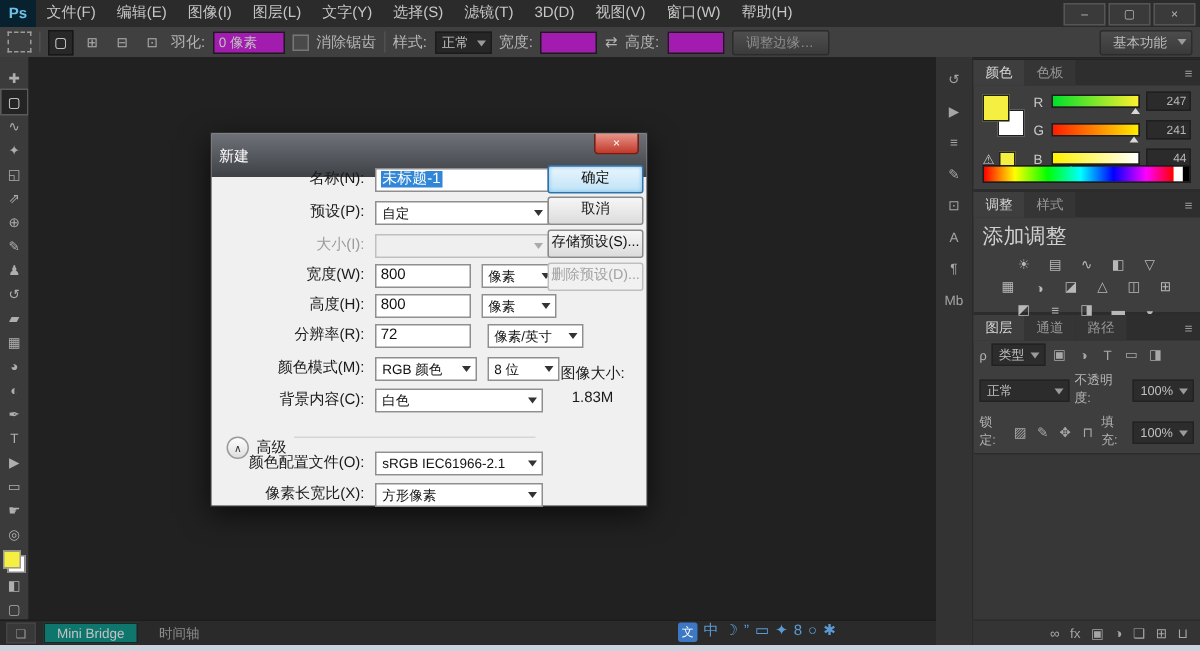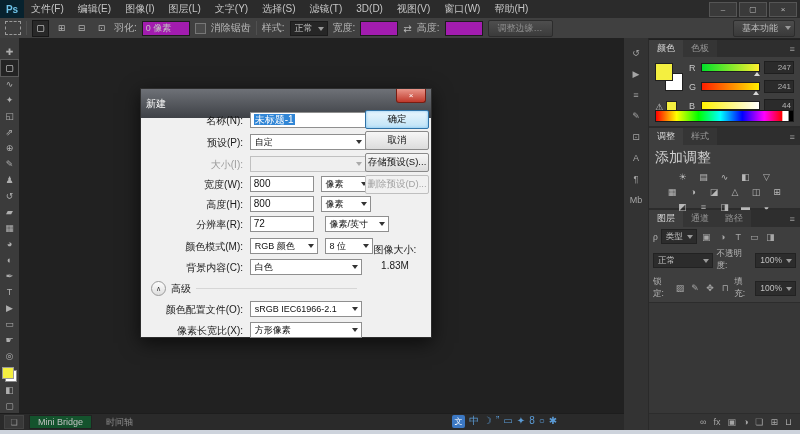--- a/index.html
+++ b/index.html
@@ -87,21 +87,21 @@
   .l-icon{display:flex;align-items:center;justify-content:center;color:#a8a8a8;
           width:13px;height:13px;font-size:9px;}
   .layers-list{flex:1;background:#373737;border-top:1px solid #2c2c2c;border-bottom:1px solid #2c2c2c;}
   .l-footer{height:16px;background:#343434;display:flex;align-items:center;justify-content:flex-end;
             gap:7px;padding:0 8px;color:#a5a5a5;font-size:9px;}
   
   .bottombar{position:absolute;left:0;bottom:4px;height:16px;width:624px;background:#2a2a2a;
              border-top:1px solid #1d1d1d;display:flex;align-items:center;}
   .bb-icon{width:18px;height:12px;margin-left:4px;display:flex;align-items:center;
            justify-content:center;color:#9a9a9a;font-size:8px;border:1px solid #444;background:#383838;}
-  .btab{margin-left:5px;padding:1px 8px;font-size:9px;background:#14532d;border:1px solid #222;
+  .btab{margin-left:5px;padding:1px 8px;font-size:9px;background:#0f766e;border:1px solid #222;
         color:#c2c2c2;}
   .btab.off{background:transparent;border-color:transparent;color:#8a8a8a;}
   .ime{position:absolute;left:452px;bottom:6px;height:14px;display:flex;gap:4px;align-items:center;}
   .ime-icon{color:#5b9bd5;font-size:10px;line-height:14px;}
   .ime-logo{width:13px;height:13px;background:#3c78c3;color:#fff;border-radius:2px;
             display:flex;align-items:center;justify-content:center;font-size:8px;}
   .taskbar{position:absolute;left:0;right:0;bottom:0;height:4px;background:#cdd3dc;}
   
   .dialog{position:absolute;left:140px;top:88px;width:290px;height:248px;background:#f0f0f0;
           border:1px solid #2d2d2d;box-shadow:0 5px 18px rgba(0,0,0,.65);color:#111;}
@@ -122,21 +122,21 @@
   .dselect{position:relative;display:inline-block;background:#fff;border:1px solid #8f8f8f;
            height:14px;line-height:14px;padding:0 14px 0 4px;vertical-align:middle;font-size:9px;}
   .dselect .arr{border-top-color:#333;top:5px;}
   .dselect.dis{background:#efefef;color:#9b9b9b;border-color:#c0c0c0;}
   .dbtn{position:absolute;left:224px;width:62px;height:17px;line-height:16px;text-align:center;
         background:linear-gradient(#f6f6f6,#dcdcdc);border:1px solid #8a8a8a;border-radius:2px;
         font-size:9.5px;color:#111;}
   .dbtn.default{border-color:#2f73a8;box-shadow:inset 0 0 3px #7cc0ef;
                 background:linear-gradient(#eaf6fd,#bfe3f7);}
   .dbtn.disabled{color:#a2a2a2;border-color:#bfbfbf;background:#f1f1f1;}
-  .adv{position:absolute;left:10px;right:74px;top:174px;display:flex;align-items:center;gap:5px;}
+  .adv{position:absolute;left:10px;right:74px;top:184px;display:flex;align-items:flex-start;gap:5px;}
   .adv-toggle{width:13px;height:13px;border-radius:50%;border:1px solid #9a9a9a;
               background:linear-gradient(#fdfdfd,#dedede);display:flex;align-items:center;
               justify-content:center;font-size:7px;color:#333;}
   .adv-line{flex:1;height:1px;background:#d6d6d6;}
   .imgsize{position:absolute;left:222px;top:135px;width:64px;text-align:center;font-size:10px;
            color:#1a1a1a;line-height:16px;}
 </style>
 </head>
 <body>
 

